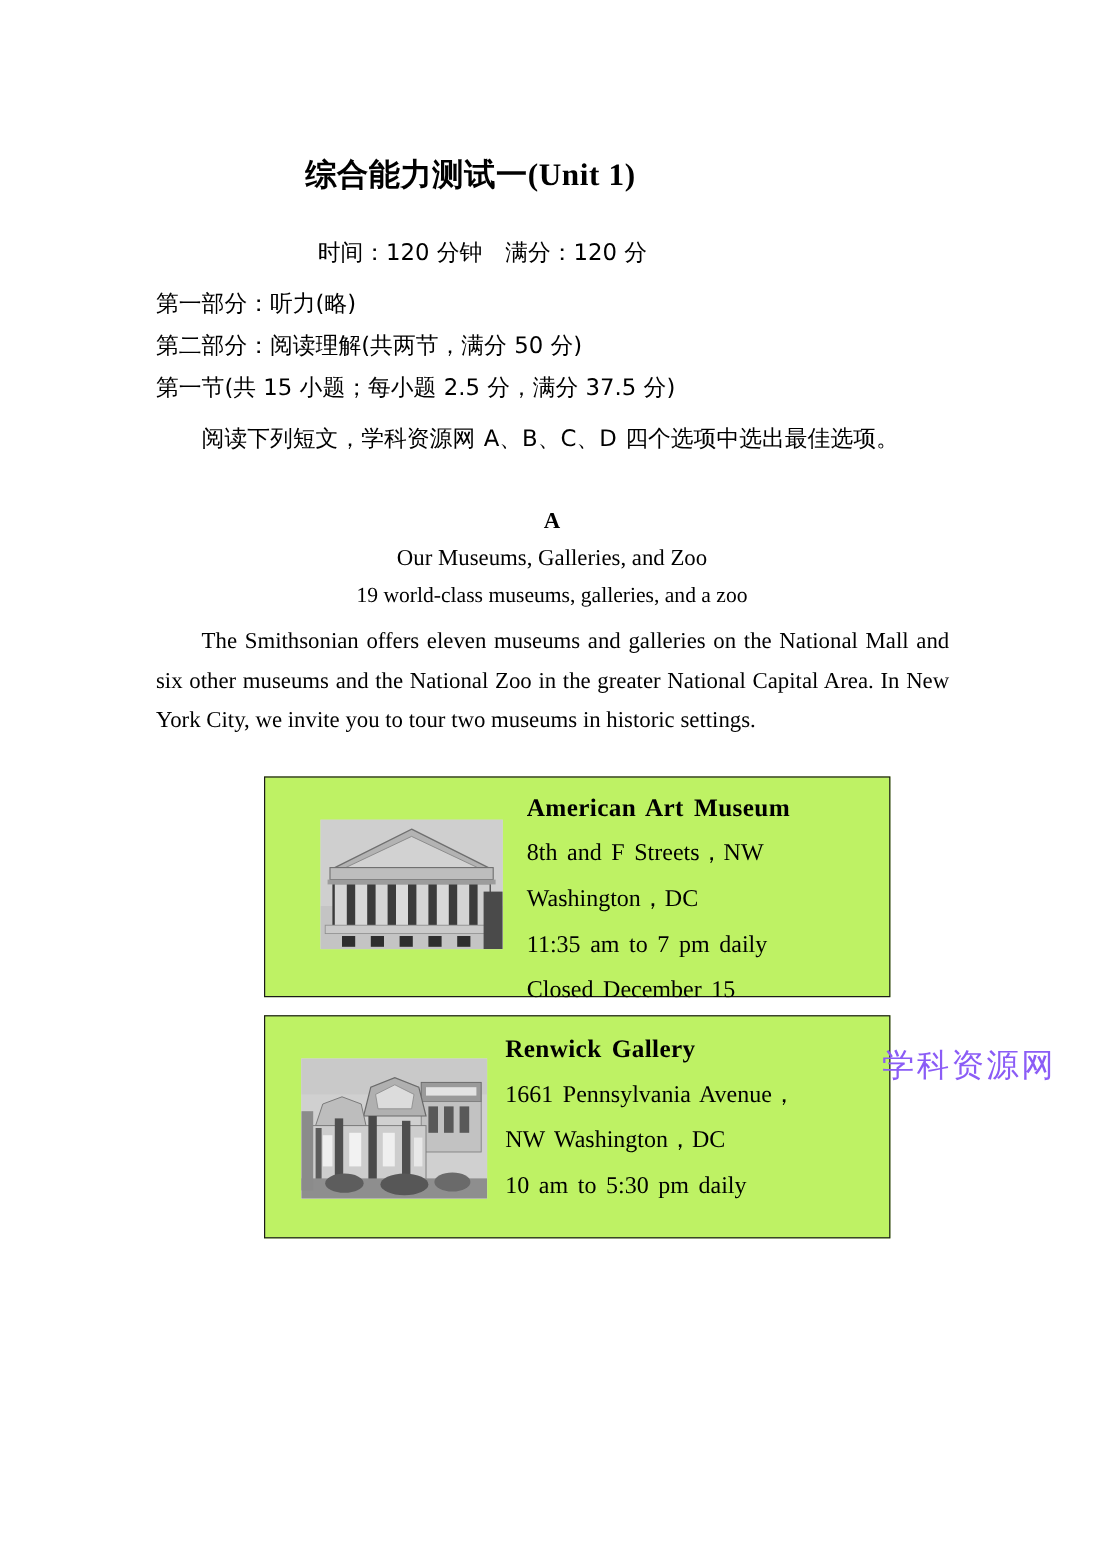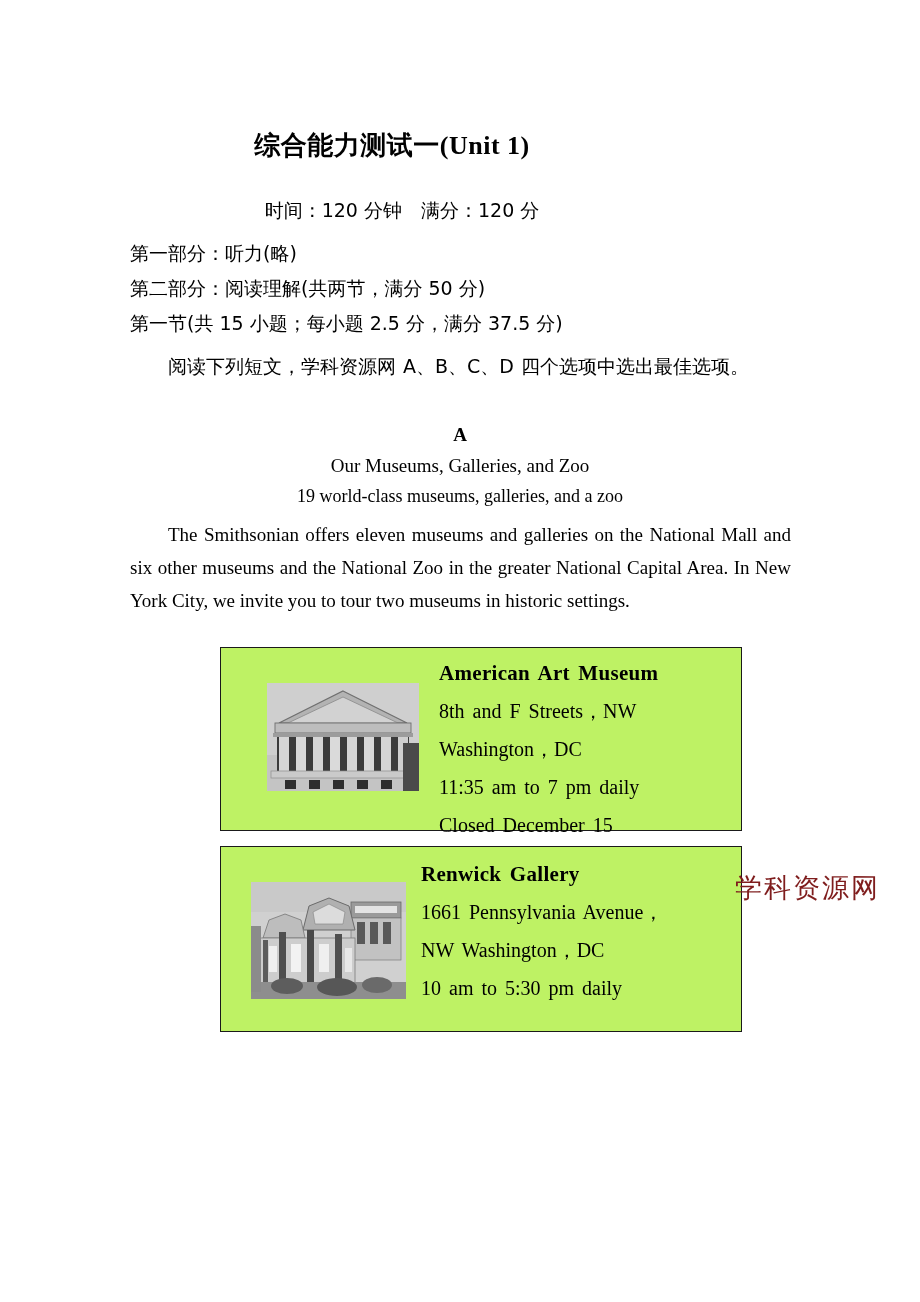--- a/index.html
+++ b/index.html
@@ -160,21 +160,21 @@
   .box-text .ln { white-space: nowrap; word-spacing: 3px; }
 
   
   .watermark {
     position: absolute;
     left: 735px;
     top: 870px;
     font-family: "DejaVu Sans", sans-serif;
     font-size: 27px;
     letter-spacing: 2px;
-    color: #7f1d1d;
+    color: #8b5cf6;
     white-space: nowrap;
     user-select: none;
   }
 </style>
 </head>
 <body>
 
 <div class="page">
 
   <div class="doc-title">

